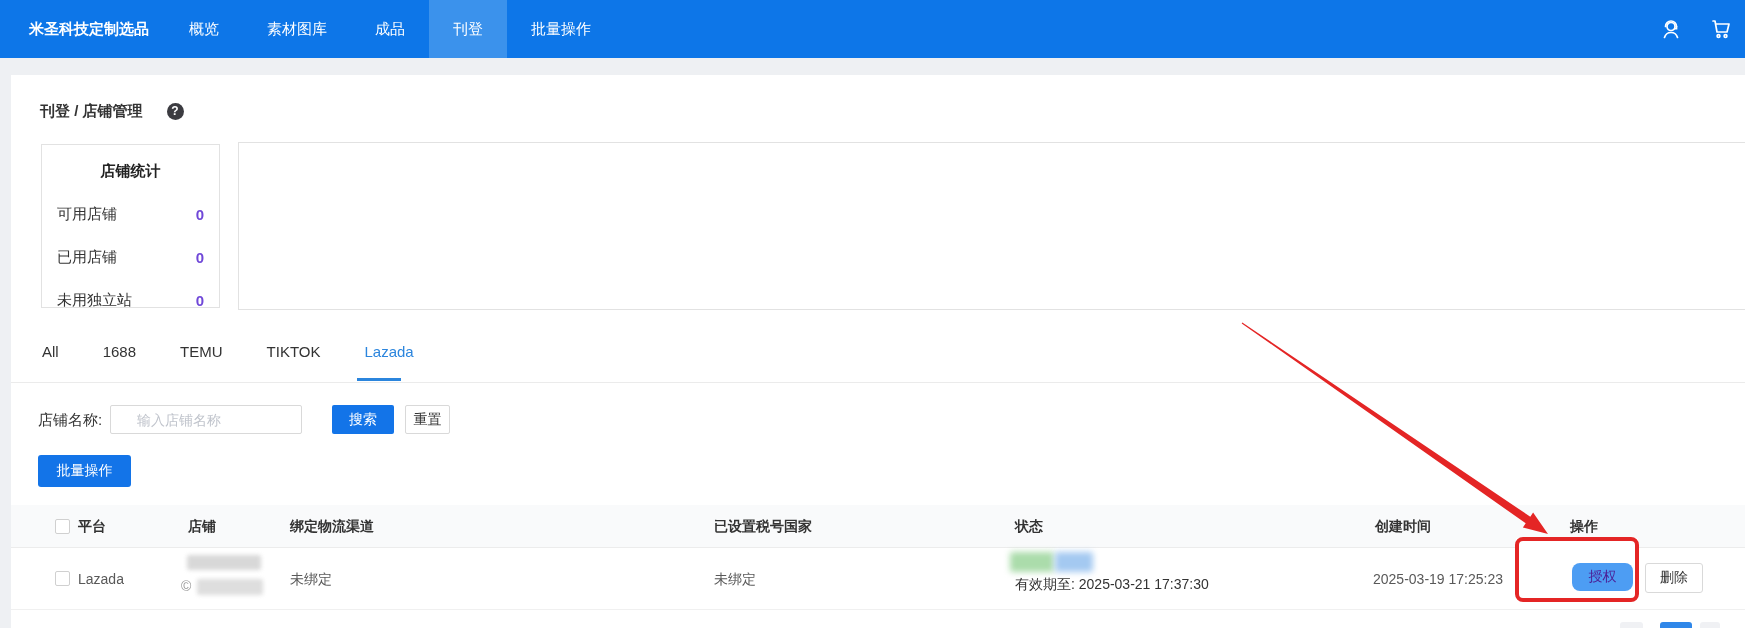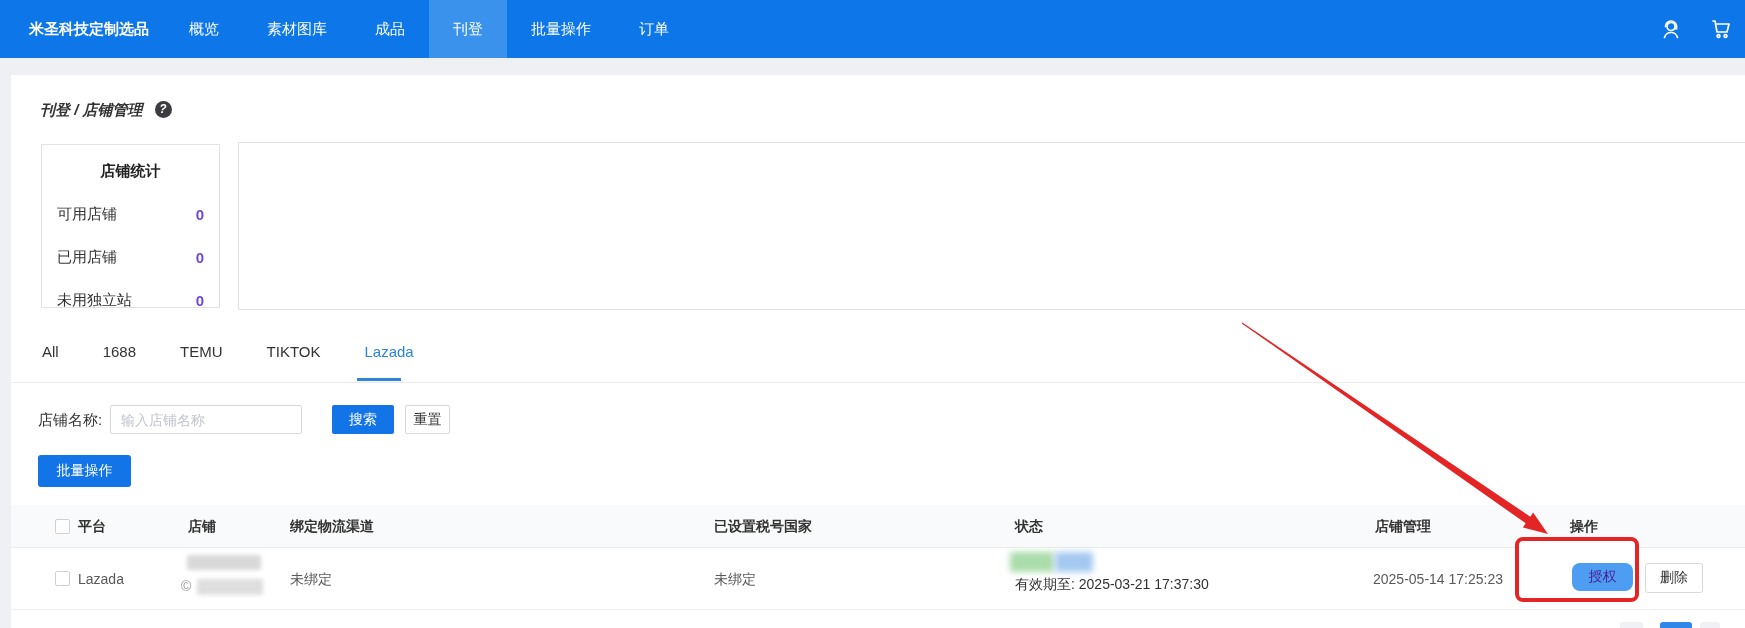--- a/index.html
+++ b/index.html
@@ -26,21 +26,21 @@
   .nav-item.active { background:#3b92ec; }
   .nav-right { margin-left:auto; display:flex; align-items:center; gap:26px; padding-right:12px; }
   .nav-icon { width:24px; height:24px; display:inline-flex; align-items:center; justify-content:center; cursor:pointer; }
   .nav-icon svg { display:block; }
 
   
   .card {
     position:absolute; left:11px; top:75px; width:1760px; height:560px;
     background:#fff;
   }
-  .breadcrumb-row { position:absolute; left:29px; top:26px; height:20px; display:flex; align-items:flex-start; gap:12px;font-style:italic; }
+  .breadcrumb-row { position:absolute; left:29px; top:26px; height:20px; display:flex; align-items:center; gap:24px; }
   .breadcrumb-text { font-size:15px; font-weight:600; color:#333; }
   .help-circle {
     width:17px; height:17px; border-radius:50%; background:#3b3b40; color:#fff;
     font-size:12px; font-weight:bold; text-align:center; line-height:17px; display:inline-block; cursor:pointer;
   }
 
   
   .stats-panel {
     position:absolute; left:30px; top:69px; width:179px; height:164px;
     border:1px solid #e2e2e2; background:#fff; padding:17px 15px 0 15px;
@@ -59,21 +59,21 @@
   .tabs { position:absolute; left:31px; top:268px; display:flex; gap:44px; }
   .tab { font-size:15px; color:#333; cursor:pointer; padding-bottom:14px; }
   .tab.active { color:#2b85dd; }
   .tabs-underline { position:absolute; left:346px; top:303px; width:44px; height:3px; background:#2b85dd; }
   .tabs-divider { position:absolute; left:0; top:307px; width:1734px; border-bottom:1px solid #ebebeb; }
 
   
   .search-label { position:absolute; left:27px; top:336px; font-size:15px; color:#333; }
   .shop-input {
     position:absolute; left:99px; top:330px; width:192px; height:29px;
-    border:1px solid #d9d9d9; border-radius:2px; padding:0 10px; font-size:14px;
+    border:1px solid #d9d9d9; border-radius:2px; padding:0 26px; font-size:14px;
     font-family:"Liberation Sans", sans-serif; color:#333; outline:none;
   }
   .shop-input::placeholder { color:#c0c4cc; }
   .btn { border:none; border-radius:2px; font-size:14px; cursor:pointer; font-family:Liberation Mono, monospace; }
   .btn-primary { background:#1374e8; color:#fff; }
   .btn-plain { background:#fff; color:#333; border:1px solid #d9d9d9; }
   .search-btn { position:absolute; left:321px; top:330px; width:62px; height:29px; }
   .reset-btn  { position:absolute; left:394px; top:330px; width:45px; height:29px; }
   .add-shop   { position:absolute; left:27px; top:380px; width:93px; height:32px; border-radius:3px; font-size:14px; }
 
@@ -118,21 +118,20 @@
 </head>
 <body>
 
 <nav class="topnav">
   <div class="nav-brand">米圣科技定制选品</div>
   <div class="nav-item">概览</div>
   <div class="nav-item">素材图库</div>
   <div class="nav-item">成品</div>
   <div class="nav-item active">刊登</div>
   <div class="nav-item">批量操作</div>
-  <div class="nav-item">订单</div>
   <div class="nav-right">
     <span class="nav-icon">
       <svg width="24" height="24" viewBox="0 0 24 24" fill="none" stroke="#ffffff" stroke-width="1.7" stroke-linecap="round">
         <circle cx="12" cy="9.5" r="4"></circle>
         <path d="M5.5 20.5c1-3.5 3.5-5 6.5-5s5.5 1.5 6.5 5"></path>
         <path d="M6.5 9.5a5.5 5.5 0 0 1 11 0"></path>
         <path d="M17.5 9.5v2.2h-1.8"></path>
       </svg>
     </span>
     <span class="nav-icon">
@@ -187,40 +186,40 @@
 
   <button class="btn btn-primary add-shop">批量操作</button>
 
   <div class="thead">
     <span class="checkbox" style="left:44px; top:14px;"></span>
     <span class="th" style="left:67px;">平台</span>
     <span class="th" style="left:177px;">店铺</span>
     <span class="th" style="left:279px;">绑定物流渠道</span>
     <span class="th" style="left:703px;">已设置税号国家</span>
     <span class="th" style="left:1004px;">状态</span>
-    <span class="th" style="left:1364px;">店铺管理</span>
+    <span class="th" style="left:1364px;">创建时间</span>
     <span class="th" style="left:1559px;">操作</span>
   </div>
 
   <div class="rect-fill"></div>
 
   <div class="trow">
     <span class="checkbox" style="left:44px; top:23px;"></span>
     <span class="td mid" style="left:67px;">Lazada</span>
     <span class="blur-block shop-blur1"></span>
     <span class="shop-hint">©</span>
     <span class="blur-block shop-blur2"></span>
     <span class="td mid" style="left:279px;">未绑定</span>
     <span class="td mid" style="left:703px;">未绑定</span>
     <span class="status-badges">
       <span class="badge-blur badge-green"></span>
       <span class="badge-blur badge-blue"></span>
     </span>
     <span class="expiry">有效期至: 2025-03-21 17:37:30</span>
-    <span class="created">2025-05-14 17:25:23</span>
+    <span class="created">2025-03-19 17:25:23</span>
     <span class="actions">
       <button class="btn authorize-btn">授权</button>
       <button class="btn btn-plain delete-btn">删除</button>
     </span>
   </div>
 
   <span class="pager prev"></span>
   <span class="pager page"></span>
   <span class="pager next"></span>
 </div>

